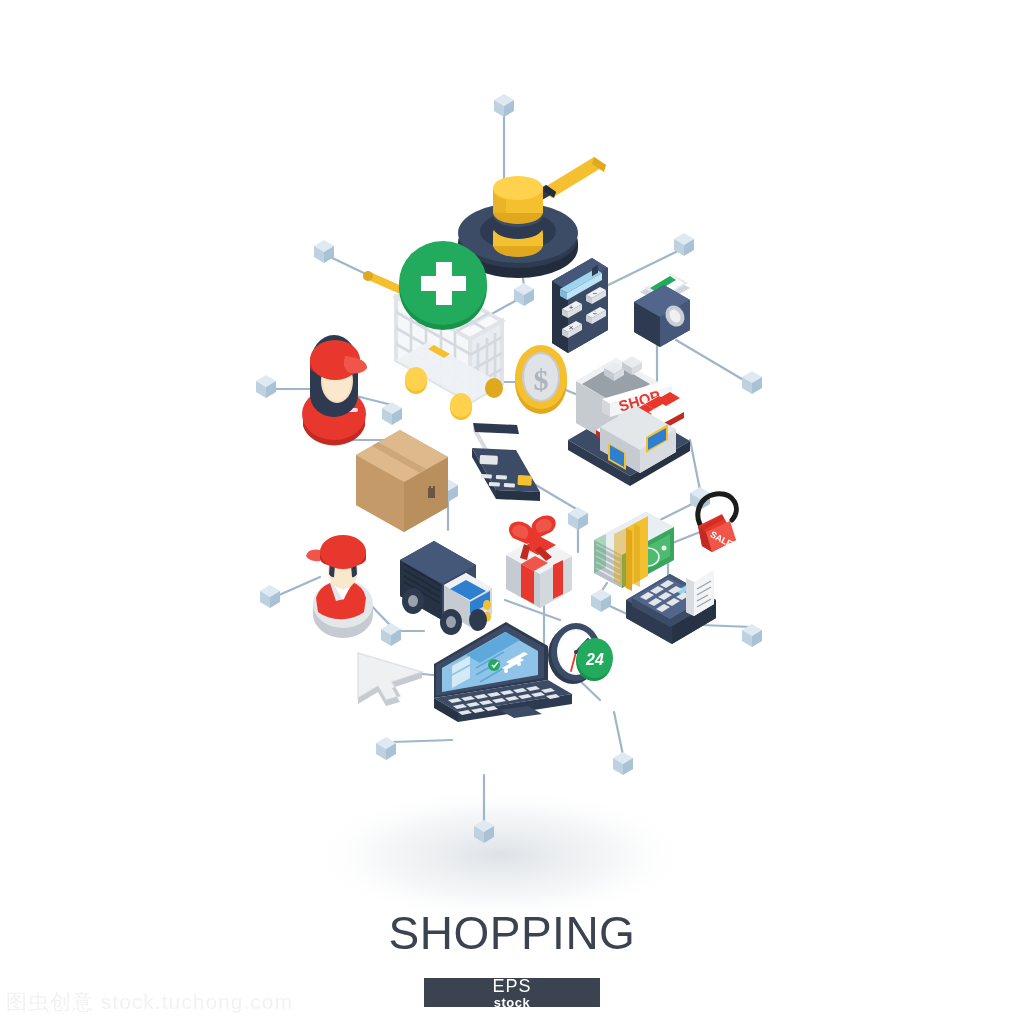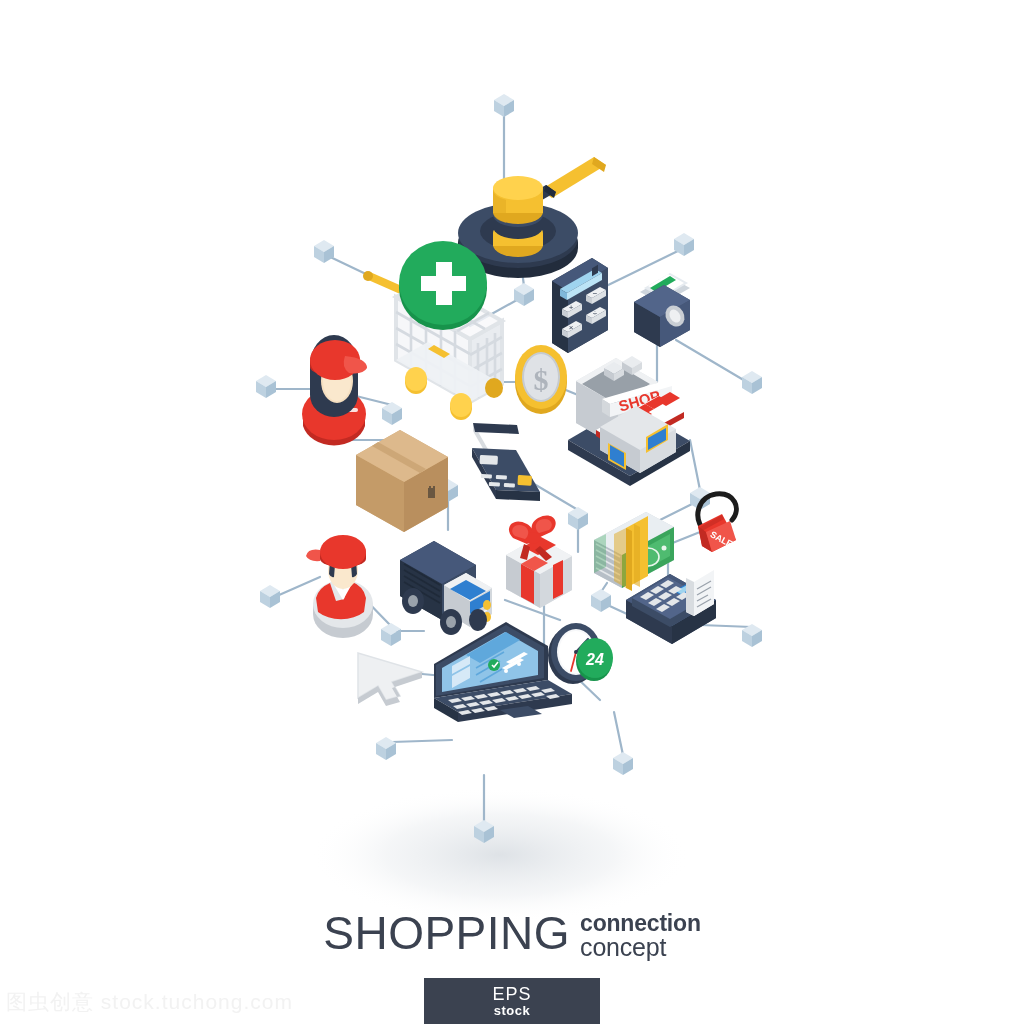--- a/index.html
+++ b/index.html
@@ -22,21 +22,21 @@
   .cap-main{
     font-family:"Liberation Sans",sans-serif;
     font-size:46px;font-weight:300;letter-spacing:0.5px;
     color:#3b4250;line-height:1;
   }
   .cap-sub{display:flex;flex-direction:column;line-height:1.0;padding-top:2px;}
   .cap-sub .l1{font-size:23px;font-weight:700;color:#3b4250;letter-spacing:-0.2px;}
   .cap-sub .l2{font-size:25px;font-weight:300;color:#3b4250;letter-spacing:-0.2px;}
 
   .epsbox{
-    position:absolute;left:424px;top:978px;width:176px;height:46px;
+    position:absolute;left:424px;top:978px;width:176px;height:29px;
     background:#3b4250;display:flex;flex-direction:column;
     align-items:center;justify-content:center;line-height:1;
   }
   .epsbox .e1{color:#ffffff;font-size:18px;font-weight:300;letter-spacing:1px;}
   .epsbox .e2{color:#ffffff;font-size:13px;font-weight:700;letter-spacing:0.5px;margin-top:1px;}
 
   .watermark{
     position:absolute;left:6px;top:988px;
     font-size:21px;color:#f2f2f2;letter-spacing:1px;
     white-space:nowrap;user-select:none;
@@ -674,24 +674,20 @@
       <path d="M546 696 L556 694 L560 697 L550 699 Z"></path>
     </g>
 
     <path d="M500 710 L528 706 L542 714 L514 718 Z" fill="#3c4c66"></path>
   </g>
 
 </svg>
 
 <div class="caption">
   <div class="cap-main">SHOPPING</div>
-  <div class="cap-sub">
-    <div class="l1">connection</div>
-    <div class="l2">concept</div>
-  </div>
 </div>
 
 <div class="epsbox">
   <div class="e1">EPS</div>
   <div class="e2">stock</div>
 </div>
 
 <div class="watermark">图虫创意  stock.tuchong.com</div>
 
 </div>

